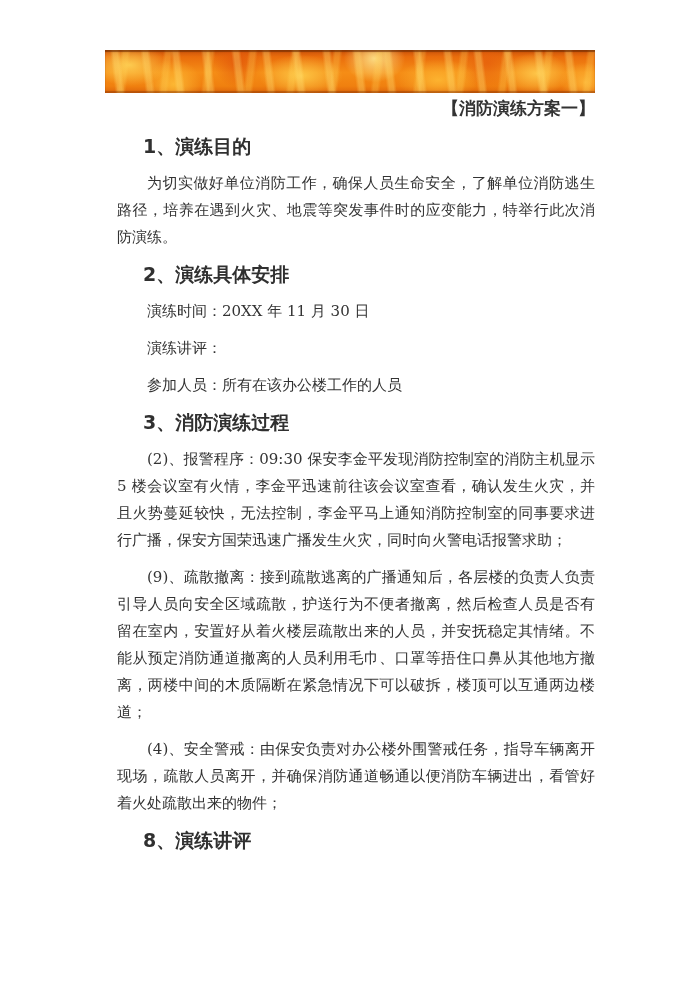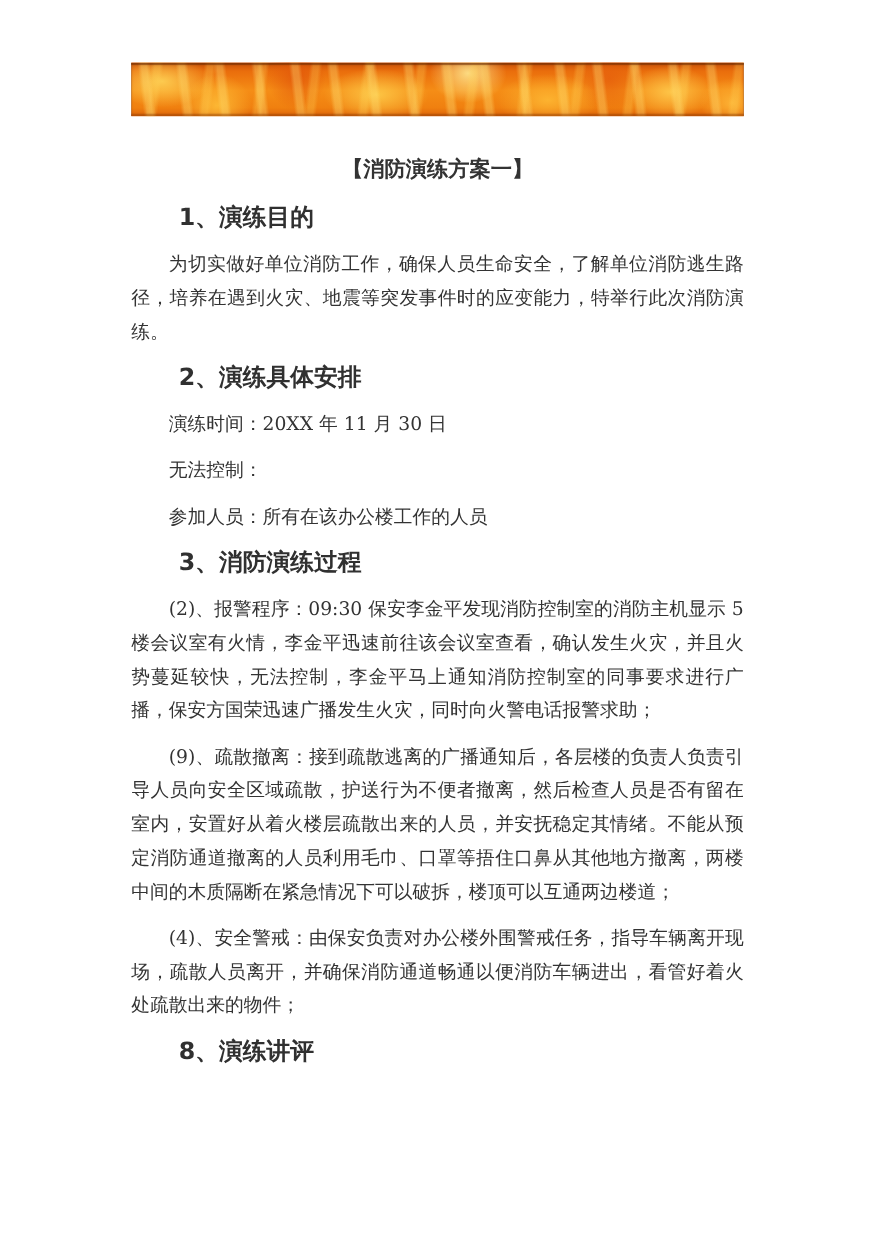--- a/index.html
+++ b/index.html
@@ -37,59 +37,59 @@
       radial-gradient(58px 30px at 68% 70%, rgba(255,190,55,0.8), rgba(255,190,55,0) 70%),
       radial-gradient(40px 40px at 78% 30%, rgba(230,95,12,0.8), rgba(230,95,12,0) 70%),
       radial-gradient(48px 30px at 88% 55%, rgba(255,206,80,0.85), rgba(255,206,80,0) 70%),
       radial-gradient(36px 28px at 98% 75%, rgba(255,188,60,0.8), rgba(255,188,60,0) 70%),
       linear-gradient(180deg, #c8510a 0%, #ea6d0c 16%, #f58d16 52%, #f0800f 84%, #dd650a 100%);
     box-shadow:
       inset 0 2px 1px rgba(106,42,2,0.65),
       inset 0 -2px 1px rgba(138,58,4,0.45);
   }
   .doc-title {
-    margin: 33px 0 14px 0;
+    margin: 5px 0 14px 0;
     font-family: "DejaVu Sans", "Liberation Sans", sans-serif;
     font-size: 17px;
     line-height: 21px;
     font-weight: bold;
-    text-align: center;
+    text-align: right;
     color: #333333;
   }
   .heading {
     margin: 0 0 10px 0;
     font-family: "DejaVu Sans", "Liberation Sans", sans-serif;
     font-size: 19px;
     line-height: 27px;
     font-weight: bold;
     color: #303030;
     text-indent: 2em;
   }
   .para {
-    margin: 0 0 10px 0;
+    margin: 0 0 10px 12px;
     font-family: "DejaVu Serif", "Liberation Serif", serif;
     font-size: 15px;
     line-height: 27px;
     color: #333333;
     text-align: justify;
     text-indent: 2em;
   }
 </style>
 </head>
 <body>
 
 <div class="page">
   <div class="banner"></div>
   <div class="doc-title">【消防演练方案一】</div>
   <div id="sections">
       <div class="heading">1、演练目的</div>
       <p class="para">为切实做好单位消防工作，确保人员生命安全，了解单位消防逃生路径，培养在遇到火灾、地震等突发事件时的应变能力，特举行此次消防演练。</p>
       <div class="heading">2、演练具体安排</div>
       <p class="para">演练时间：20XX 年 11 月 30 日</p>
-      <p class="para">无法控制：</p>
+      <p class="para">演练讲评：</p>
       <p class="para">参加人员：所有在该办公楼工作的人员</p>
       <div class="heading">3、消防演练过程</div>
       <p class="para">(2)、报警程序：09:30 保安李金平发现消防控制室的消防主机显示 5 楼会议室有火情，李金平迅速前往该会议室查看，确认发生火灾，并且火势蔓延较快，无法控制，李金平马上通知消防控制室的同事要求进行广播，保安方国荣迅速广播发生火灾，同时向火警电话报警求助；</p>
       <p class="para">(9)、疏散撤离：接到疏散逃离的广播通知后，各层楼的负责人负责引导人员向安全区域疏散，护送行为不便者撤离，然后检查人员是否有留在室内，安置好从着火楼层疏散出来的人员，并安抚稳定其情绪。不能从预定消防通道撤离的人员利用毛巾、口罩等捂住口鼻从其他地方撤离，两楼中间的木质隔断在紧急情况下可以破拆，楼顶可以互通两边楼道；</p>
       <p class="para">(4)、安全警戒：由保安负责对办公楼外围警戒任务，指导车辆离开现场，疏散人员离开，并确保消防通道畅通以便消防车辆进出，看管好着火处疏散出来的物件；</p>
       <div class="heading">8、演练讲评</div>
     </div>
 </div>
 
 </body></html>

